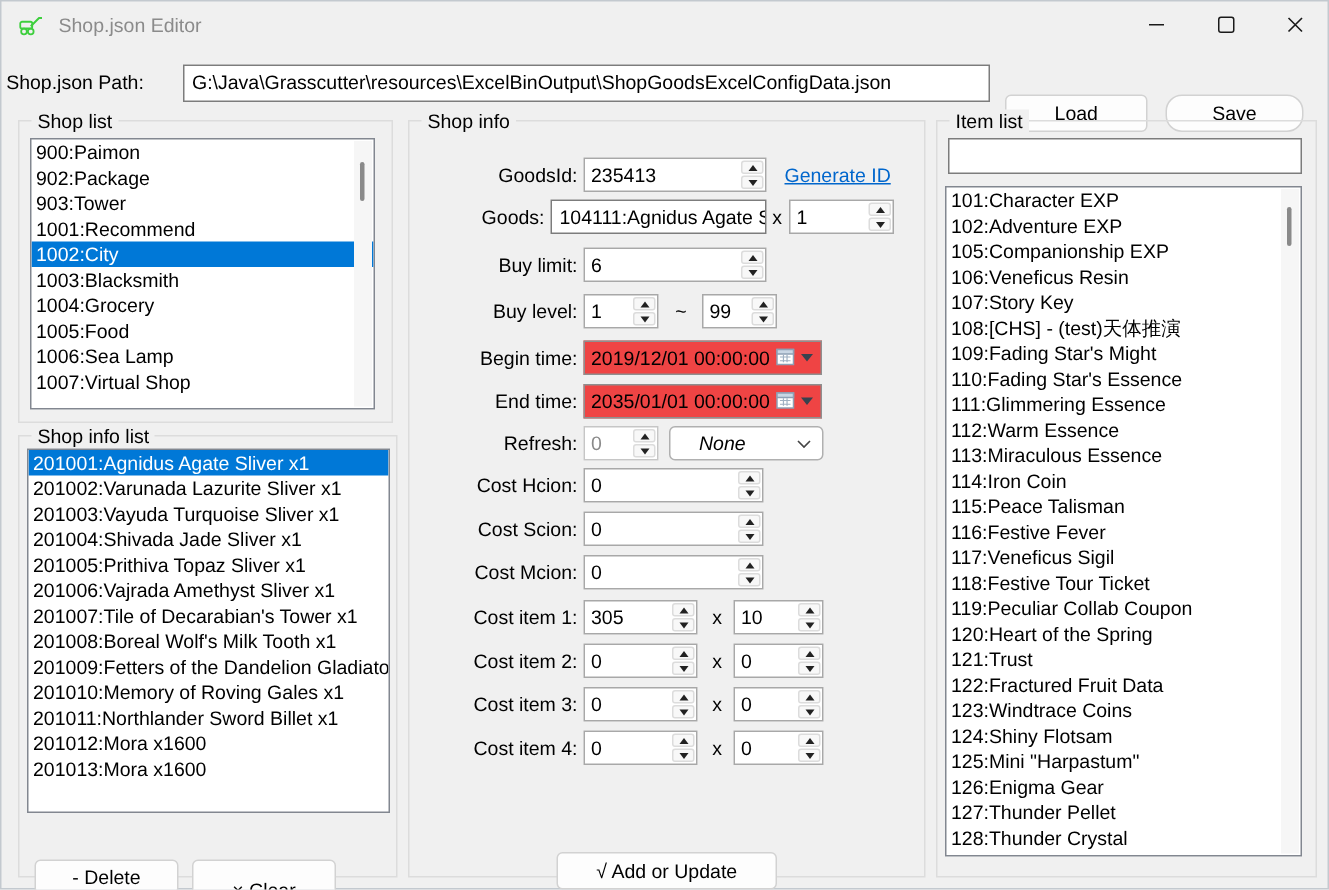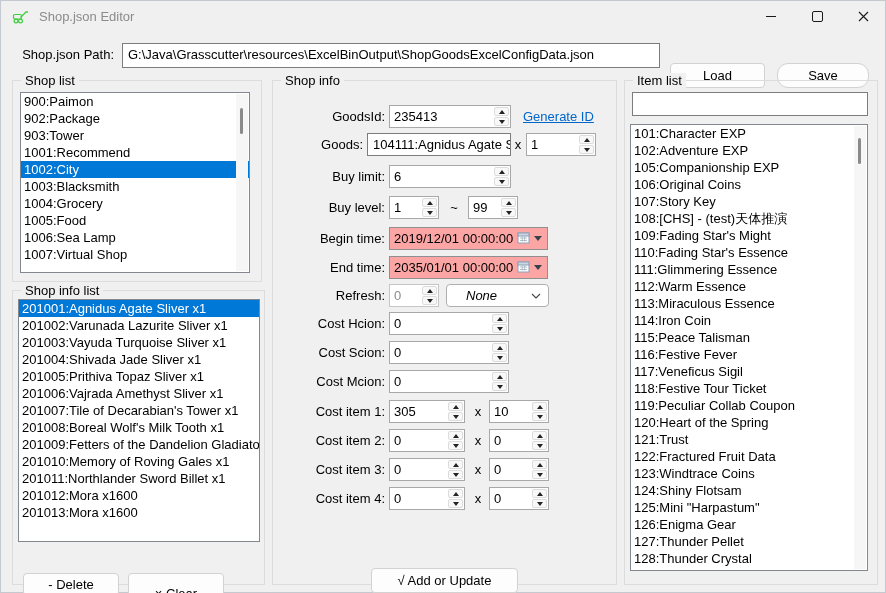--- a/index.html
+++ b/index.html
@@ -26,21 +26,21 @@
   .spin{position:absolute;display:flex;background:#fff;border:1px solid #a8a8a8;box-sizing:border-box;height:23px;}
   .spin .v{flex:1;line-height:21px;padding-left:4px;white-space:nowrap;overflow:hidden;}
   .spin .btns{width:16px;display:flex;flex-direction:column;}
   .spin .sb{flex:1;display:flex;align-items:center;justify-content:center;border:1px solid #dcdcdc;margin:1px 1px 0 0;background:#f8f8f8;border-radius:2px;}
   .spin .sb:last-child{margin-bottom:1px;}
   .tri{width:0;height:0;border-left:3px solid transparent;border-right:3px solid transparent;display:block;}
   .tu{border-bottom:4px solid #222;}
   .td{border-top:4px solid #222;}
   .spin.dis{border-color:#c6c6c6;}
   .spin.dis .v{color:#8a8a8a;}
-  .dtp{position:absolute;display:flex;align-items:center;background:#fca5a5;border:1px solid #8f8f8f;box-sizing:border-box;height:23px;}
+  .dtp{position:absolute;display:flex;align-items:center;background:#ef4444;border:1px solid #8f8f8f;box-sizing:border-box;height:23px;}
   .dtp .v{flex:1;padding-left:4px;white-space:nowrap;overflow:hidden;}
   .dtp .cal{display:flex;align-items:center;margin-right:3px;}
   .ddtri{width:0;height:0;border-left:4px solid transparent;border-right:4px solid transparent;border-top:5px solid #37424e;margin-right:5px;}
   .combo{position:absolute;display:flex;align-items:center;background:#fff;border:1px solid #b0b0b0;border-radius:4px;box-sizing:border-box;height:23px;}
   .combo .v{flex:1;padding-left:19px;font-style:italic;}
   .combo .chev{margin-right:7px;display:flex;align-items:center;}
   .flabel{position:absolute;left:0;width:112px;text-align:right;line-height:23px;white-space:nowrap;}
   .link{position:absolute;color:#0066cc;text-decoration:underline;line-height:23px;white-space:nowrap;}
   .sep{position:absolute;line-height:23px;text-align:center;}
 </style>
@@ -67,21 +67,21 @@
           <span class="glyph-max"></span>
         </div>
       <div class="wbtn">
         <svg width="11" height="11" viewBox="0 0 11 11">
             <path d="M1 1 L10 10 M10 1 L1 10" stroke="#1a1a1a" stroke-width="1.1"></path>
           </svg>
       </div>
     </div>
   </div>
 
-  <span class="flabel" style="left:14px;top:43px;width:100px;text-align:right;">Shop.json Path:</span>
+  <span class="flabel" style="left:0;top:43px;width:100px;text-align:center;">Shop.json Path:</span>
   <div class="textbox" style="left:122px;top:43px;width:538px;height:25px;">
     <span>G:\Java\Grasscutter\resources\ExcelBinOutput\ShopGoodsExcelConfigData.json</span>
   </div>
   <div class="btn" style="left:670px;top:43px;width:95px;height:25px;">Load</div>
   <div class="btn" style="left:777px;top:43px;width:92px;height:25px;border-radius:11px;">Save</div>
 
   <div class="group" style="left:12px;top:80px;width:250px;height:202px;">
     <span class="gtitle">Shop list</span>
     <div class="listbox" style="left:7px;top:11px;width:230px;height:181px;">
       <div class="vscroll">
@@ -387,21 +387,21 @@
     <div class="textbox" style="left:7px;top:11px;width:236px;height:24px;">
       <span></span>
     </div>
     <div class="listbox" style="left:5px;top:43px;width:238px;height:447px;">
       <div class="vscroll">
           <span class="vthumb" style="top:12px;"></span>
         </div>
     <div class="lb-item">101:Character EXP</div>
         <div class="lb-item">102:Adventure EXP</div>
         <div class="lb-item">105:Companionship EXP</div>
-        <div class="lb-item">106:Original Coins</div>
+        <div class="lb-item">106:Veneficus Resin</div>
         <div class="lb-item">107:Story Key</div>
         <div class="lb-item">108:[CHS] - (test)天体推演</div>
         <div class="lb-item">109:Fading Star's Might</div>
         <div class="lb-item">110:Fading Star's Essence</div>
         <div class="lb-item">111:Glimmering Essence</div>
         <div class="lb-item">112:Warm Essence</div>
         <div class="lb-item">113:Miraculous Essence</div>
         <div class="lb-item">114:Iron Coin</div>
         <div class="lb-item">115:Peace Talisman</div>
         <div class="lb-item">116:Festive Fever</div>

